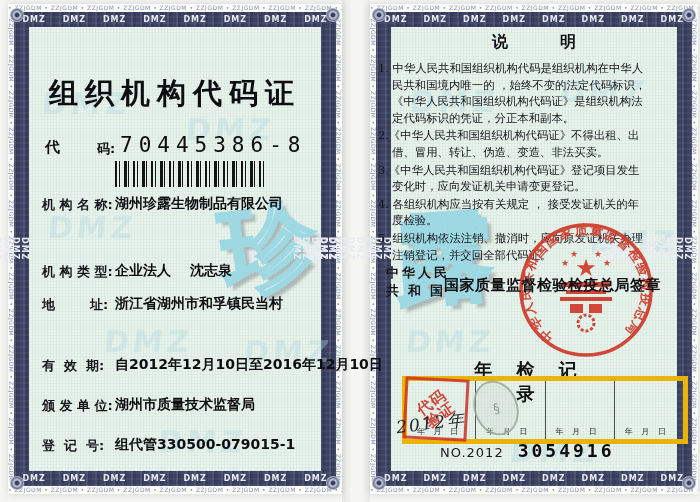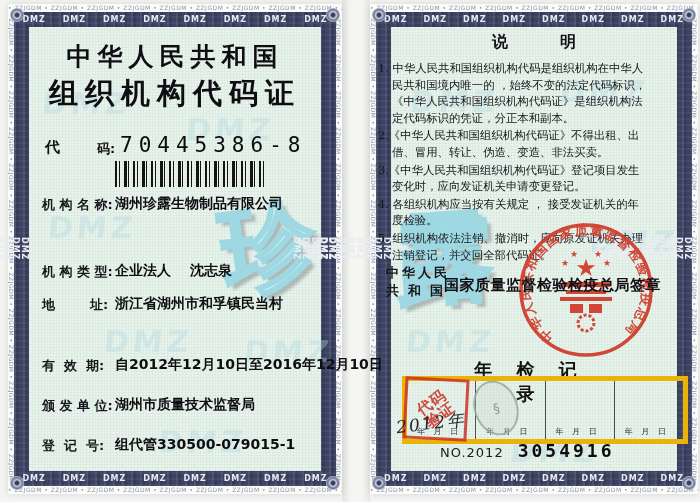--- a/index.html
+++ b/index.html
@@ -154,21 +154,20 @@
   <div class="rosette ros-br"></div>
 
   <div class="wm-dmz" style="left:34px;top:82px;">DMZ</div>
   <div class="wm-dmz" style="left:178px;top:108px;">DMZ</div>
   <div class="wm-dmz" style="left:40px;top:206px;">DMZ</div>
   <div class="wm-dmz" style="left:96px;top:320px;">DMZ</div>
   <div class="wm-dmz" style="left:236px;top:330px;">DMZ</div>
   <div class="wm-dmz" style="left:150px;top:420px;">DMZ</div>
   <div class="wm-char" style="left:214px;top:196px;font-size:94px;transform:rotate(-8deg);">珍</div>
 
-  <div class="ct country">中华人民共和国</div>
   <div class="ct cert-title">组织机构代码证</div>
   <div class="ct code-char">代</div>
   <div class="ct code-char2">码:</div>
   <div class="ct code-value">70445386-8</div>
   <div class="ct barcode"></div>
 
   <div class="frow" style="top:192px;">
     <span class="flabel">机 构 名 称:</span>
     <span class="fvalue">湖州珍露生物制品有限公司</span>
   </div>

